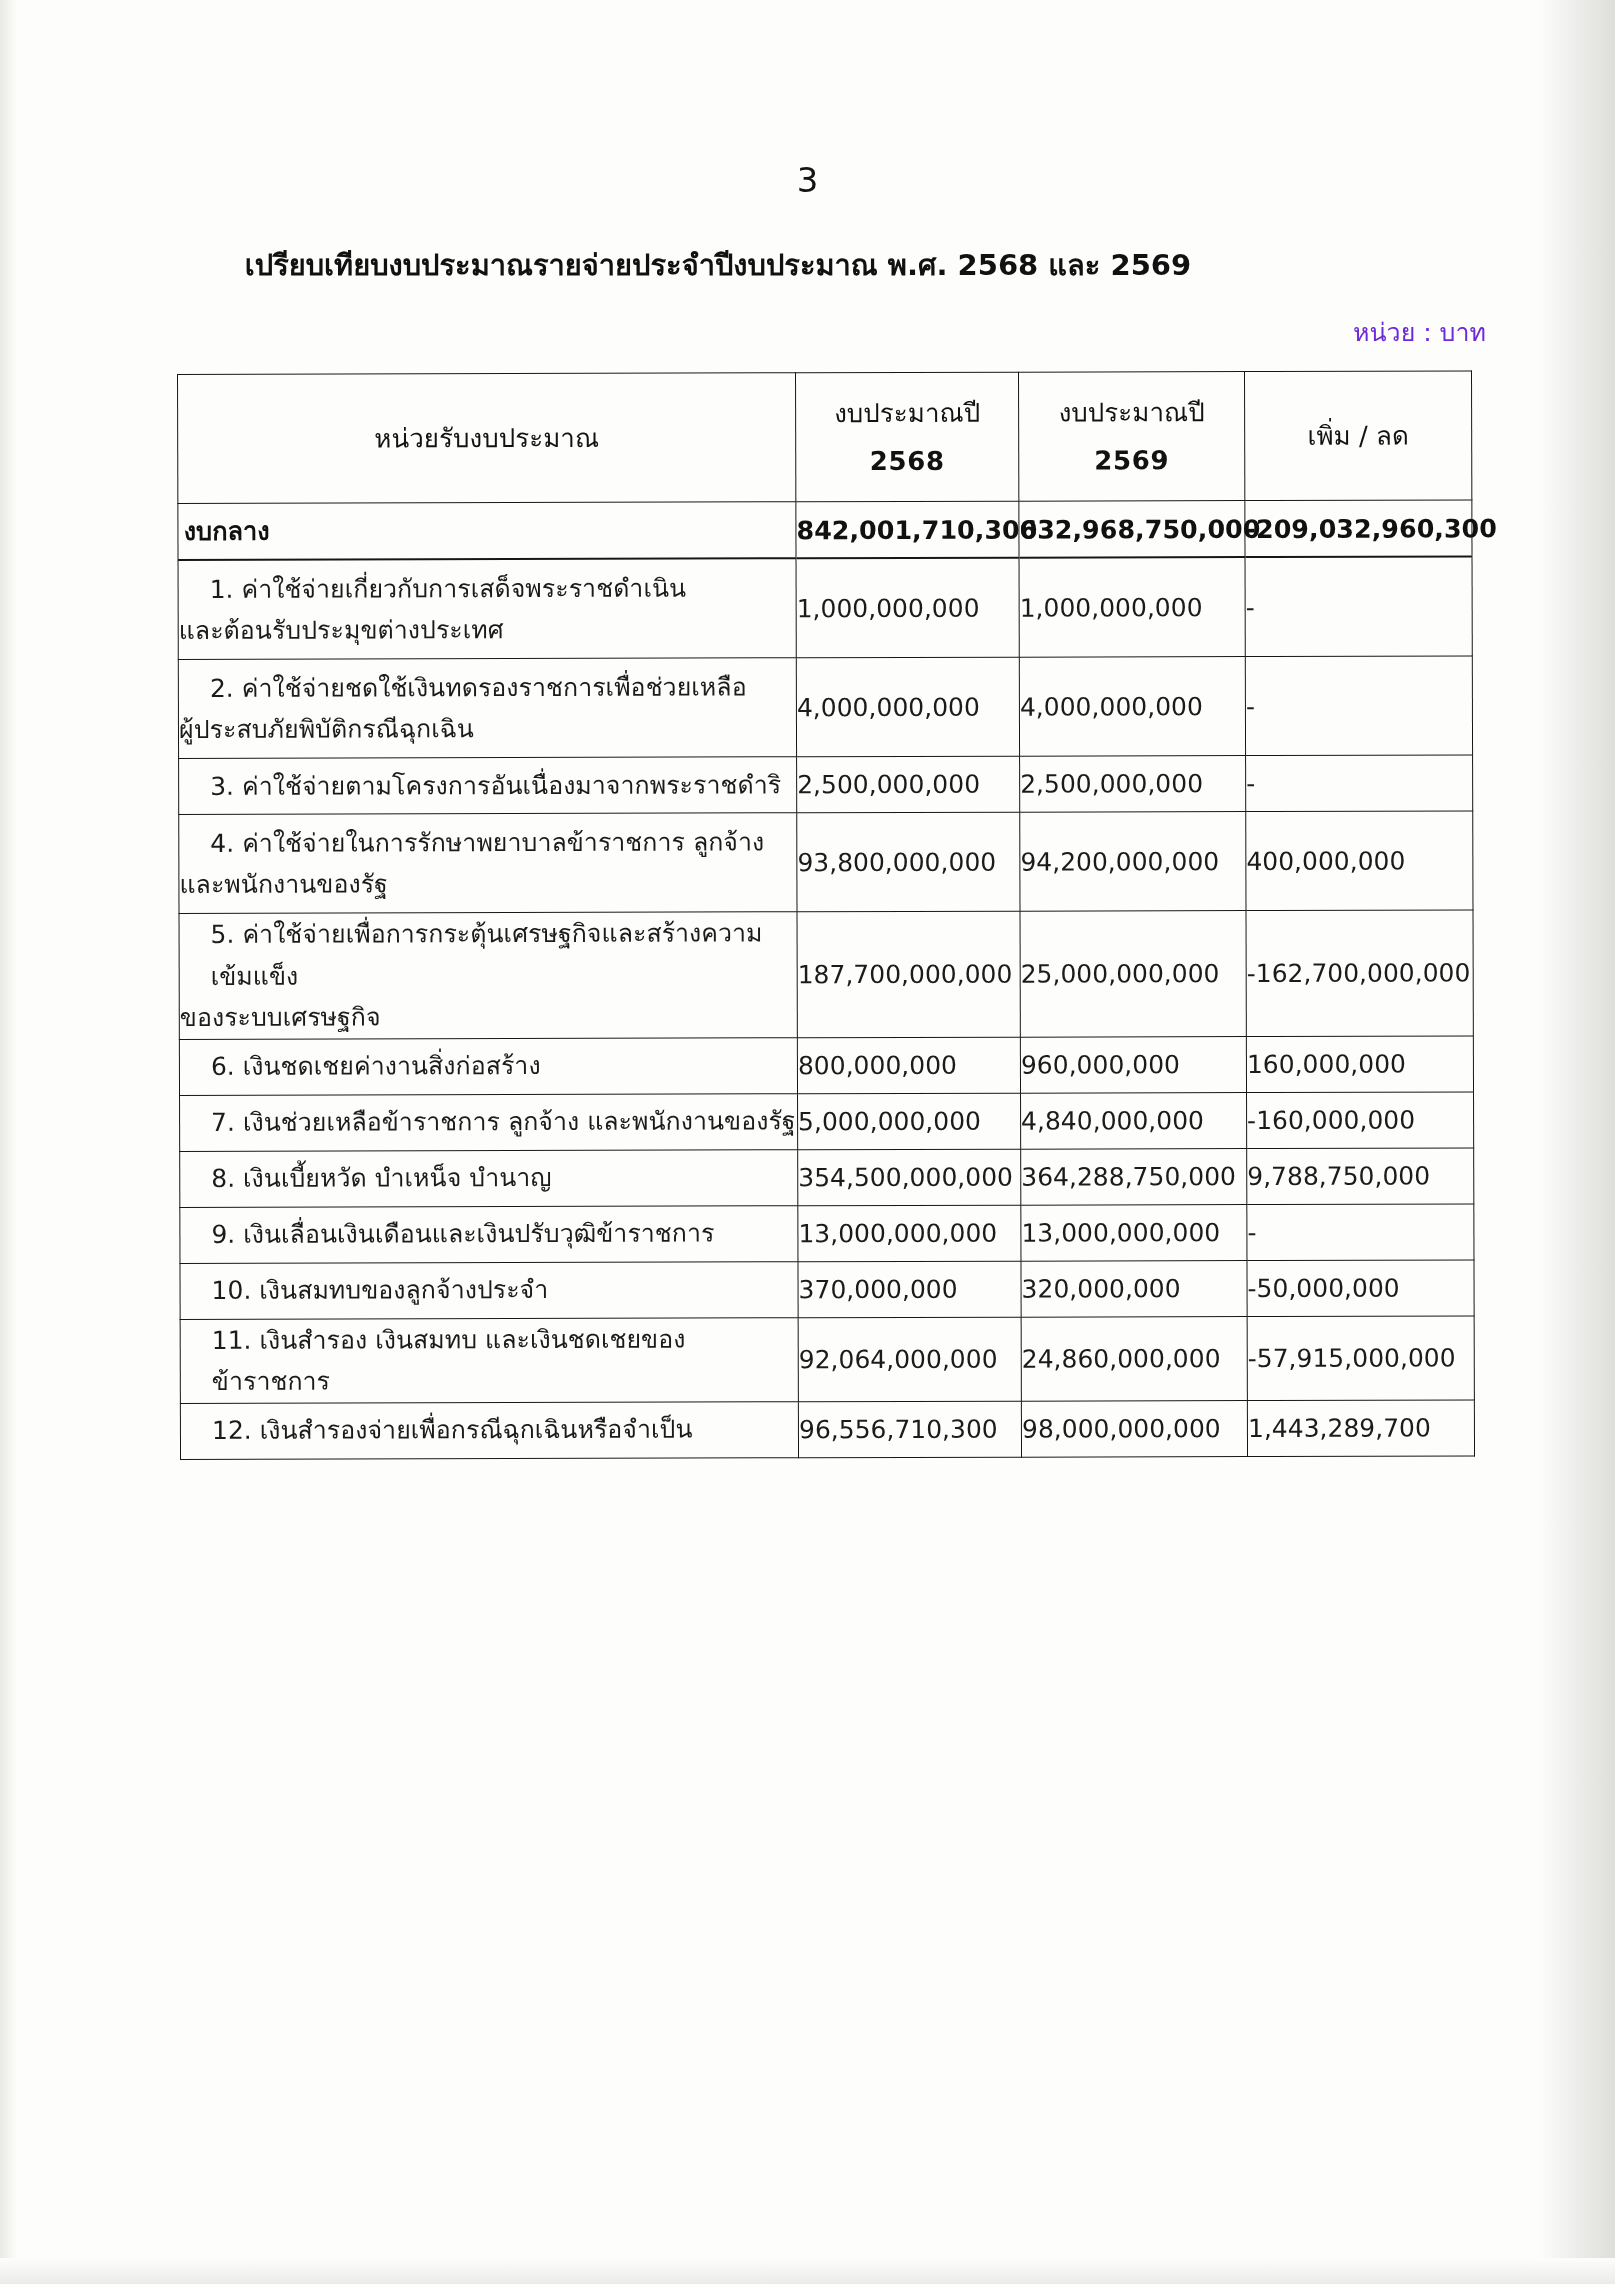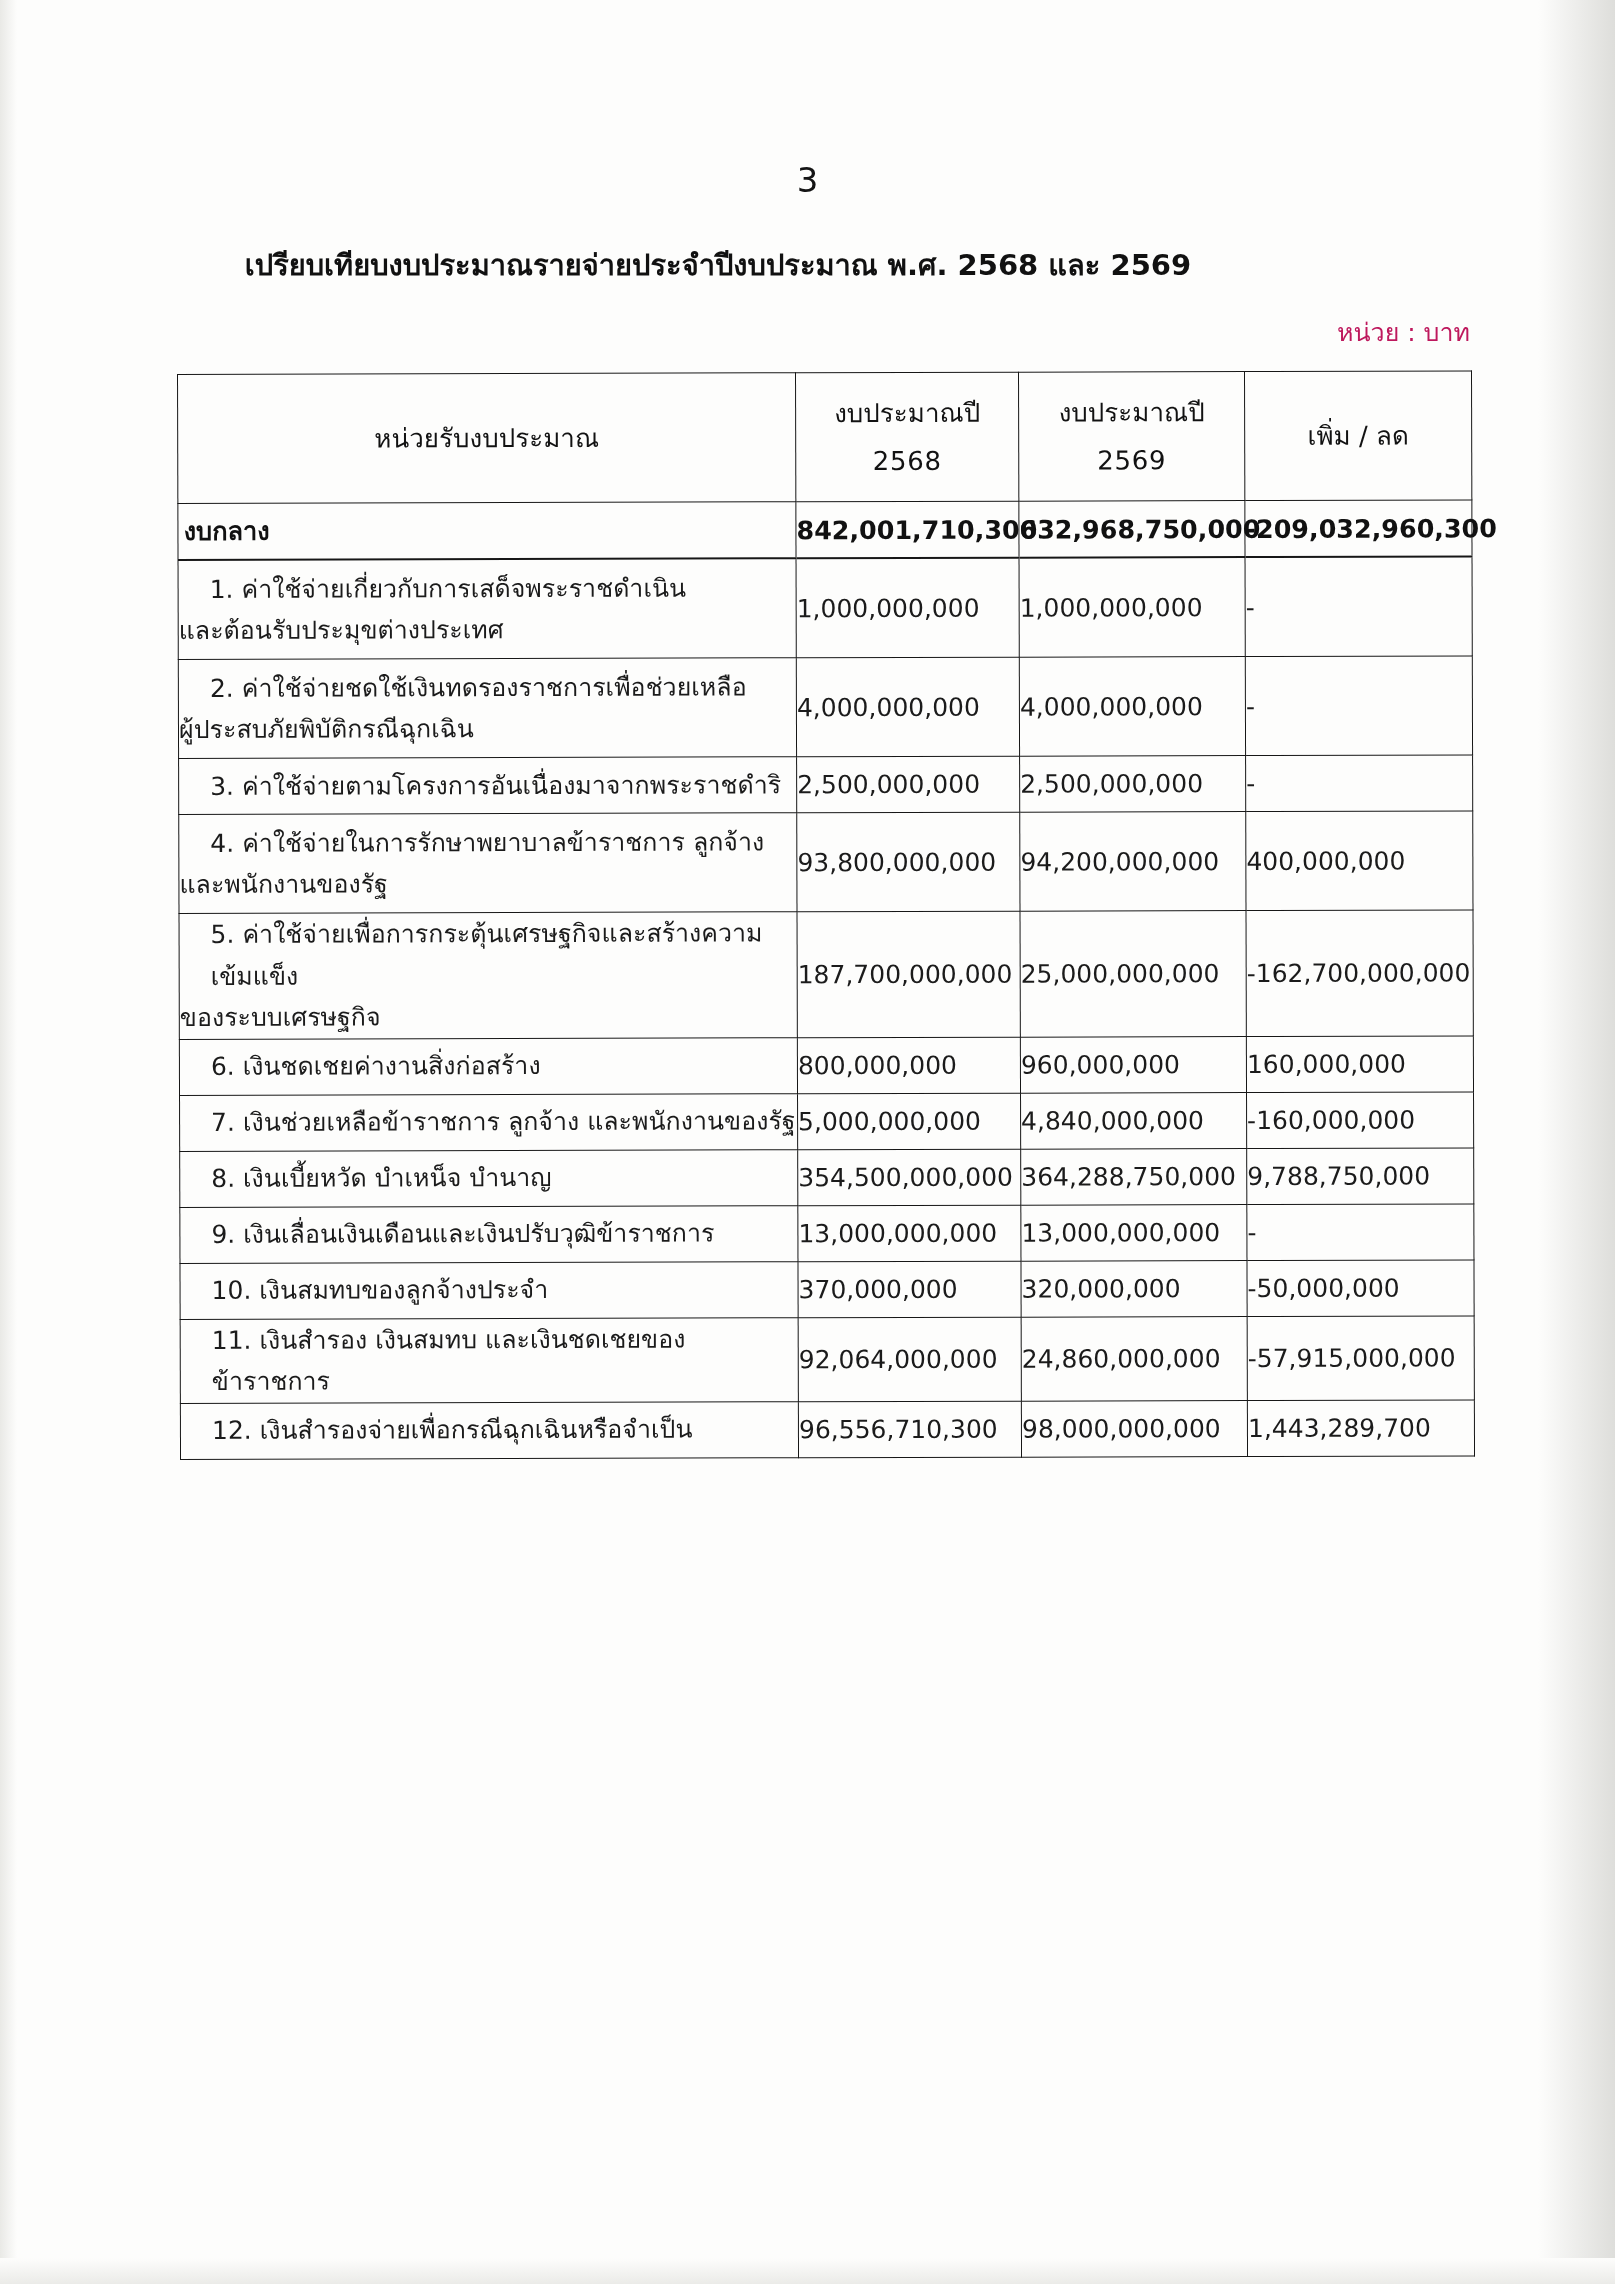--- a/index.html
+++ b/index.html
@@ -58,25 +58,25 @@
     text-align: center;
     font-size: 29px;
     font-weight: bold;
     color: #111111;
     letter-spacing: 0px;
   }
 
   .unit-label {
     position: absolute;
     top: 312px;
-    left: 0;
+    left: 16px;
     width: 1470px;
     text-align: right;
     font-size: 25px;
-    color: #be185d;
+    color: #6d28d9;
   }
 
   .table-wrap {
     position: absolute;
     left: 177px;
     top: 342px;
     width: 1294px;
     margin-top: 32px;
   }
 
@@ -103,21 +103,21 @@
   thead td {
     border-top-width: 2.2px;
     border-bottom-width: 2.1px;
     height: 128px;
     text-align: center;
     font-size: 26px;
     line-height: 1.85;
     color: #121212;
   }
   .hdr-two-line span { display: block; }
-  .hdr-year { font-weight: normal; letter-spacing: 0.7px; }
+  .hdr-year { font-weight: bold; letter-spacing: 0.7px; }
 
   
   tr.total-row td {
     border-bottom-width: 2.1px;
     height: 55px;
     font-size: 25.4px;
     font-weight: bold;
     color: #111;
   }
   tr.total-row td.unit-cell {

